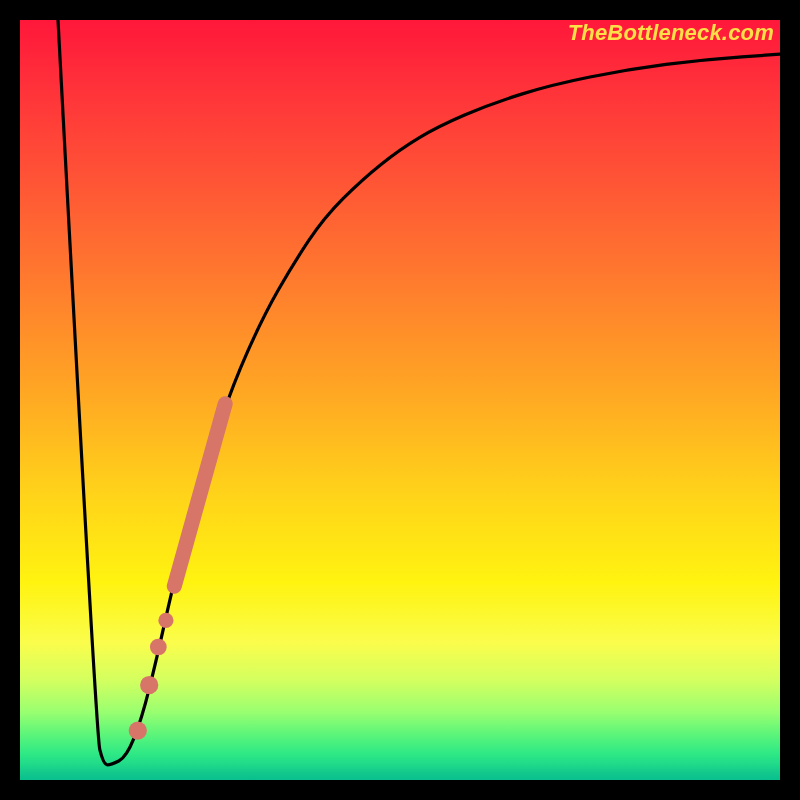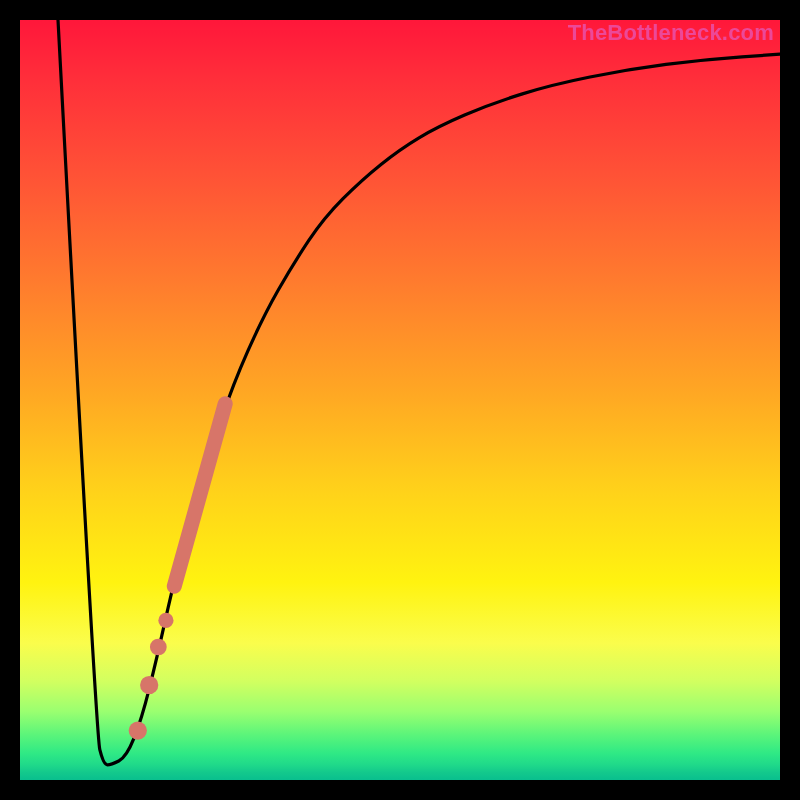--- a/index.html
+++ b/index.html
@@ -43,23 +43,24 @@
       #09bf8e 100%
     );
   }
   .watermark {
     position: absolute;
     top: 0;
     right: 6px;
     font-family: Arial, Helvetica, sans-serif;
     font-size: 22px;
     font-weight: 600;
-    color: #ec4899;
+    color: #fde047;
     letter-spacing: 0.2px;
     user-select: none;
+    font-style: italic;
   }
   svg.curve {
     position: absolute;
     left: 0;
     top: 0;
     width: 760px;
     height: 760px;
     overflow: visible;
   }
 </style>

